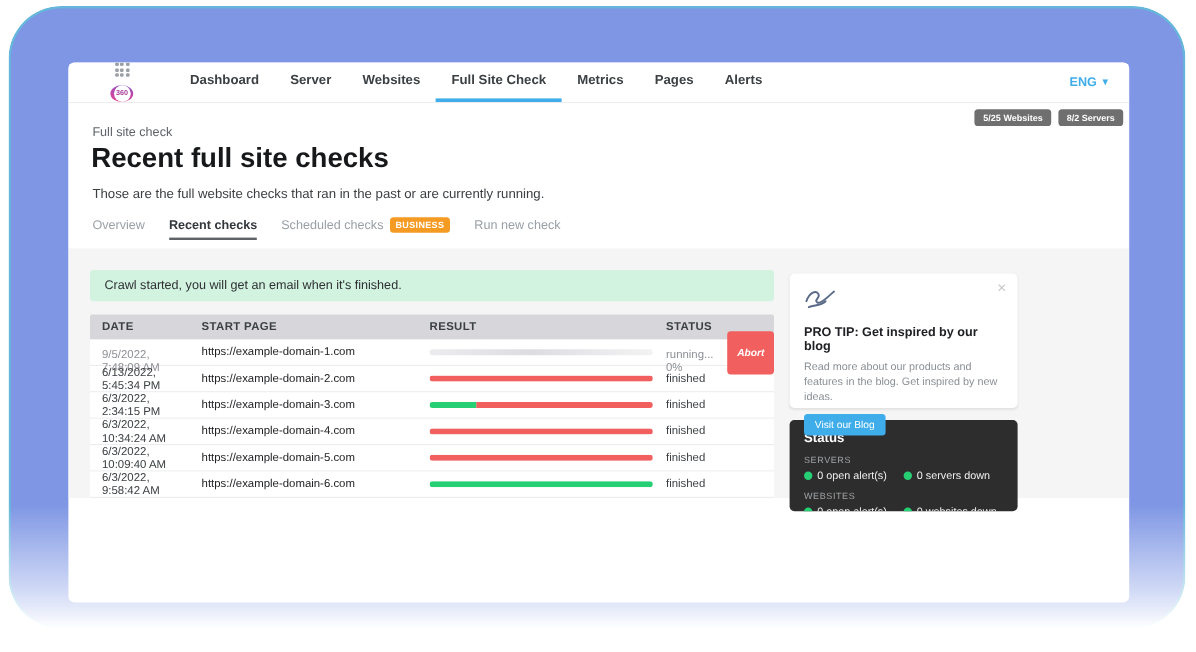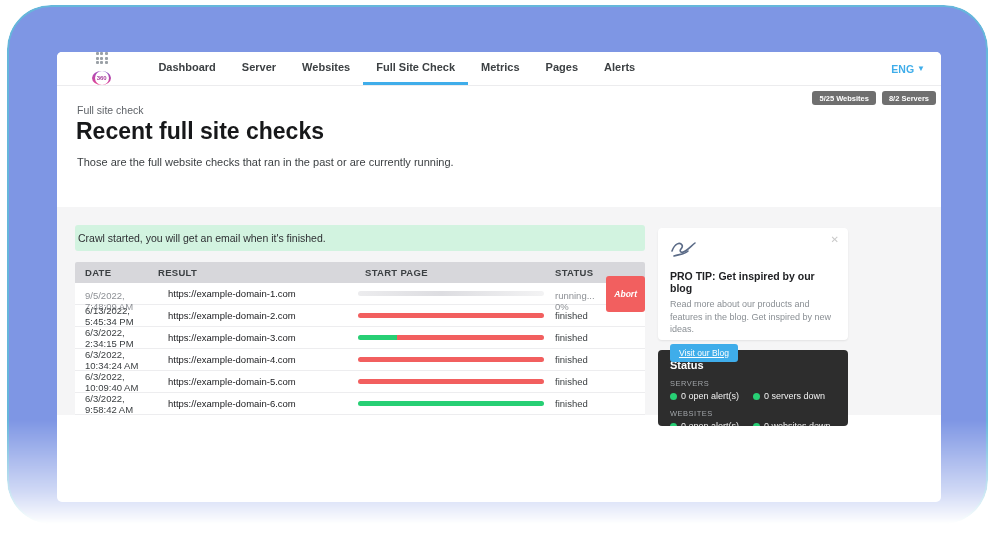--- a/index.html
+++ b/index.html
@@ -51,21 +51,21 @@
   .tab { font-size:10.5px; color:#9aa0a6; padding-bottom:4px; cursor:pointer;
          display:flex; align-items:center; gap:5px; border-bottom:2px solid transparent; }
   .tab.active { color:#33373b; font-weight:bold; border-bottom-color:#5f6368; }
   .tab-badge { background:var(--orange,#f59a23); color:#fff; font-size:7.5px; font-weight:bold;
                padding:2px 5px; border-radius:3px; letter-spacing:.3px; }
 
   
   .content { position:absolute; left:0; top:155px; width:100%; height:208px; background:#f5f5f6; }
   .main-col { position:absolute; left:18px; top:0; width:570px; }
   .banner { margin-top:18px; height:26px; line-height:26px; background:var(--banner,#d2f3e0);
-            border-radius:3px; font-size:10.5px; color:#2e3033; padding-left:3px; }
+            border-radius:3px; font-size:10.5px; color:#2e3033; padding-left:12px; }
 
   .table { margin-top:11px; width:100%; }
   .thead { display:flex; background:#d7d7db; height:21px; align-items:center; border-radius:2px 2px 0 0; }
   .thead .cell { font-size:9.5px; font-weight:bold; color:#3c4043; letter-spacing:.3px; }
   .trow { display:flex; background:#fff; height:22px; align-items:center; border-bottom:1px solid #ededef; }
   .cell { flex:none; }
   .c-date { width:83px; padding-left:10px; font-size:9.5px; color:#3c4043; }
   .c-page { width:200px; padding-left:10px; font-size:9.5px; color:#202124; }
   .c-result { width:197px; }
   .c-status { flex:1; font-size:9.5px; color:#3c4043; display:flex; align-items:center; gap:6px; }
@@ -78,21 +78,21 @@
                font-weight:bold; padding:13px 8px; border-radius:3px; border:none; cursor:pointer; }
 
   
   aside { position:absolute; left:601px; top:21px; width:190px; }
   .protip-card { position:relative; background:#fff; border-radius:4px; padding:11px 12px 12px;
                  box-shadow:0 1px 2px rgba(0,0,0,.08); height:112px; }
   .close-x { position:absolute; top:6px; right:9px; font-size:10px; color:#c9c9c9; cursor:pointer; }
   .protip-title { font-size:10.5px; font-weight:bold; color:#202124; margin-top:7px; }
   .protip-body { font-size:9px; color:#8a8f94; line-height:1.4; margin-top:4px; }
   .blog-btn { margin-top:8px; background:var(--accent,#3fadea); color:#fff; border:none;
-              font-size:8.5px; padding:4px 9px; border-radius:3px; cursor:pointer;text-decoration:underline; }
+              font-size:8.5px; padding:4px 9px; border-radius:3px; cursor:pointer; }
 
   .status-card { margin-top:10px; background:var(--dark,#2d2d2d); border-radius:4px;
                  padding:9px 12px 10px; height:76px; overflow:hidden; }
   .status-title { font-size:11px; font-weight:bold; color:#fff; }
   .sec-label { font-size:7.5px; color:#a0a4a8; letter-spacing:.5px; margin-top:8px; }
   .sec-items { display:flex; margin-top:3px; }
   .sec-item { display:flex; align-items:center; gap:4px; font-size:9px; color:#f1f1f1; width:97px; }
   .dot { width:7px; height:7px; border-radius:50%; background:var(--green,#27cf74); flex:none; }
 </style>
 </head>
@@ -137,30 +137,45 @@
     </header>
 
     <section class="hero">
       <div class="usage-badges">
           <div class="u-badge">5/25 Websites</div>
           <div class="u-badge">8/2 Servers</div>
         </div>
       <div class="breadcrumb">Full site check</div>
       <h1>Recent full site checks</h1>
       <p class="desc">Those are the full website checks that ran in the past or are currently running.</p>
+      <div class="tabs">
+          <div class="tab">
+            <div style="display: inline;">Overview</div>
+          </div>
+          <div class="tab active">
+            <div style="display: inline;">Recent checks</div>
+          </div>
+          <div class="tab">
+            <div style="display: inline;">Scheduled checks</div>
+            <div class="tab-badge">BUSINESS</div>
+          </div>
+          <div class="tab">
+            <div style="display: inline;">Run new check</div>
+          </div>
+        </div>
     </section>
 
     <section class="content">
       <div class="main-col">
         <div class="banner">Crawl started, you will get an email when it's finished.</div>
         <div class="table">
           <div class="thead">
               <div class="cell c-date">DATE</div>
+              <div class="cell c-page">START PAGE</div>
               <div class="cell c-result">RESULT</div>
-              <div class="cell c-page">START PAGE</div>
               <div class="cell c-status">STATUS</div>
             </div>
           <div class="tbody">
               <div class="trow running">
                 <div class="cell c-date">9/5/2022, 7:48:09 AM</div>
                 <div class="cell c-page">https://example-domain-1.com</div>
                 <div class="cell c-result">
                   <div class="bar"></div>
                 </div>
                 <div class="cell c-status">

